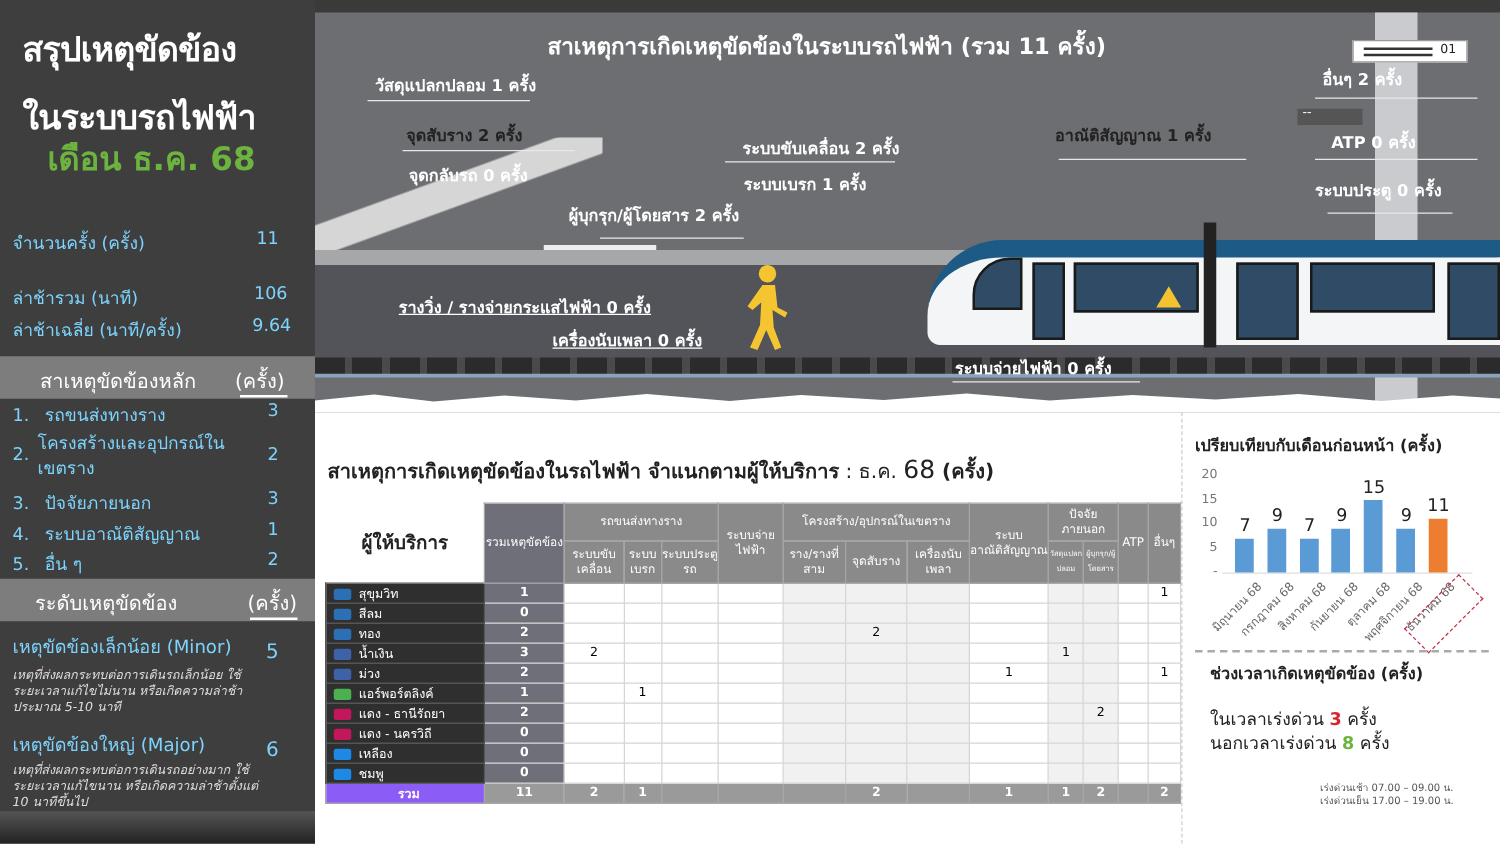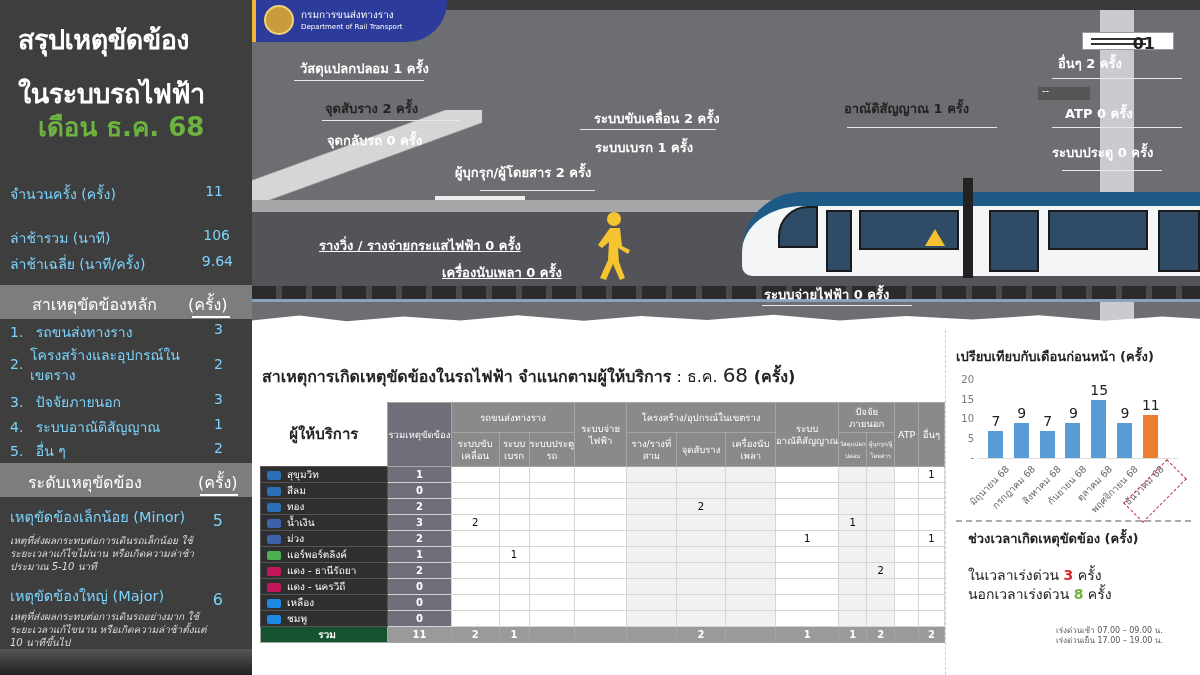--- a/index.html
+++ b/index.html
@@ -45,21 +45,21 @@
 table.prov{position:absolute;left:8px;top:72px;border-collapse:collapse;font-size:10px}
 table.prov td,table.prov th{height:16px;padding:0;text-align:center;border:1px solid #d5d5d5;font-weight:normal}
 table.prov th{background:#8a8a8a;color:#fff;font-size:9.5px;border-color:#a5a5a5;line-height:12px}
 table.prov th.total-h{background:#6e6f78}
 table.prov th.provh{background:#fff;color:#222;font-size:15px;font-weight:bold;border:none}
 table.prov td.pname{background:#2f2f2f;color:#fff;text-align:left;padding-left:6px;width:124px;border-color:#555;font-size:10px}
 table.prov td.pname .ic{display:inline-block;width:14px;height:9px;margin-right:6px;vertical-align:middle;border-radius:2px}
 table.prov td.tot{background:#6e6f78;color:#fff;font-weight:bold;width:64px}
 table.prov td.sh{background:#f1f1f1}
 table.prov tr.sum td{background:#9a9a9a;color:#fff;font-weight:bold;border-color:#a5a5a5}
-table.prov tr.sum td.pname{background:#14532d;text-align:center}
+table.prov tr.sum td.pname{background:#8b5cf6;text-align:center}
 .right{position:absolute;left:945px;top:330px;width:255px;height:345px;background:#fff;border-left:1px dashed #ccc}
 .ch-title{position:absolute;left:10px;top:16px;font-size:13px;font-weight:bold;color:#222;white-space:nowrap}
 .chart{position:absolute;left:10px;top:50px;width:240px;height:140px}
 .yt{position:absolute;left:0;font-size:10px;color:#777;width:18px;text-align:right}
 .bar{position:absolute;width:15px;background:#5b9bd5}
 .bar.hl{background:#ed7d31}
 .bv{position:absolute;font-size:14px;color:#222;width:30px;text-align:center}
 .xl{position:absolute;font-size:9.5px;color:#666;transform:rotate(-45deg);transform-origin:right top;white-space:nowrap;text-align:right}
 .hlbox{position:absolute;left:197px;top:113px;width:32px;height:56px;border:1.5px dashed #c0304a;transform:rotate(45deg)}
 .dash{position:absolute;left:10px;top:190px;width:235px;border-top:2px dashed #aaa}
@@ -107,21 +107,21 @@
   <div class="note" style="top:610px">เหตุที่ส่งผลกระทบต่อการเดินรถอย่างมาก ใช้ระยะเวลาแก้ไขนาน หรือเกิดความล่าช้าตั้งแต่ 10 นาทีขึ้นไป</div>
   <div class="sb-photo"></div>
 </div>
 
 <div class="scene">
   <div class="topbar"></div>
   <div class="stair"></div>
   <div class="pillar"></div>
   <div style="position:absolute;left:830px;top:32px;width:92px;height:18px;background:#fff;border:1px solid #999">
     <span style="position:absolute;left:8px;top:5px;width:55px;height:2px;background:#333;box-shadow:0 5px 0 #333"></span>
-    <span style="position:absolute;right:18px;top:1px;font-size:16px;color:#222;font-weight:bold">01</span>
+    <span style="position:absolute;right:8px;top:1px;font-size:10px;color:#222;font-weight:normal">01</span>
   </div>
   <div style="position:absolute;left:786px;top:87px;width:52px;height:13px;background:#555">
     <span style="position:absolute;left:4px;top:-2px;font-size:10px;color:#fff">--</span>
   </div>
   <div class="bench"></div>
   <div class="platform"></div>
   <div class="pitwall"></div>
   <div class="track"></div>
   <div class="rail"></div>
 
@@ -139,25 +139,21 @@
     <div class="win" style="left:117px;top:18px;width:100px;height:40px"></div>
     <div class="win" style="left:247px;top:18px;width:50px;height:62px"></div>
     <div class="win" style="left:306px;top:18px;width:100px;height:40px"></div>
     <div class="win" style="left:416px;top:18px;width:42px;height:62px"></div>
     <div class="gap"></div>
     <div class="warn" style="left:183px;top:37px"></div>
   </div>
 
   <div class="torn"></div>
 
-  <div class="logo">
-    <div class="seal"></div>
-    <div class="t1">กรมการขนส่งทางราง</div>
-    <div class="t2">Department of Rail Transport</div>
-  </div>
+  <div class="scene-title">สาเหตุการเกิดเหตุขัดข้องในระบบรถไฟฟ้า (รวม 11 ครั้ง)</div>
 
   <div class="lbl" style="left:48px;top:58px">วัสดุแปลกปลอม 1 ครั้ง</div>
   <div class="line" style="left:42px;top:80px;width:130px"></div>
   <div class="lbl dark" style="left:73px;top:98px">จุดสับราง 2 ครั้ง</div>
   <div class="line" style="left:70px;top:120px;width:138px"></div>
   <div class="lbl" style="left:75px;top:130px">จุดกลับรถ 0 ครั้ง</div>
   <div class="lbl" style="left:342px;top:108px">ระบบขับเคลื่อน 2 ครั้ง</div>
   <div class="line" style="left:328px;top:129px;width:136px"></div>
   <div class="lbl" style="left:343px;top:137px">ระบบเบรก 1 ครั้ง</div>
   <div class="lbl" style="left:203px;top:162px">ผู้บุกรุก/ผู้โดยสาร 2 ครั้ง</div>

